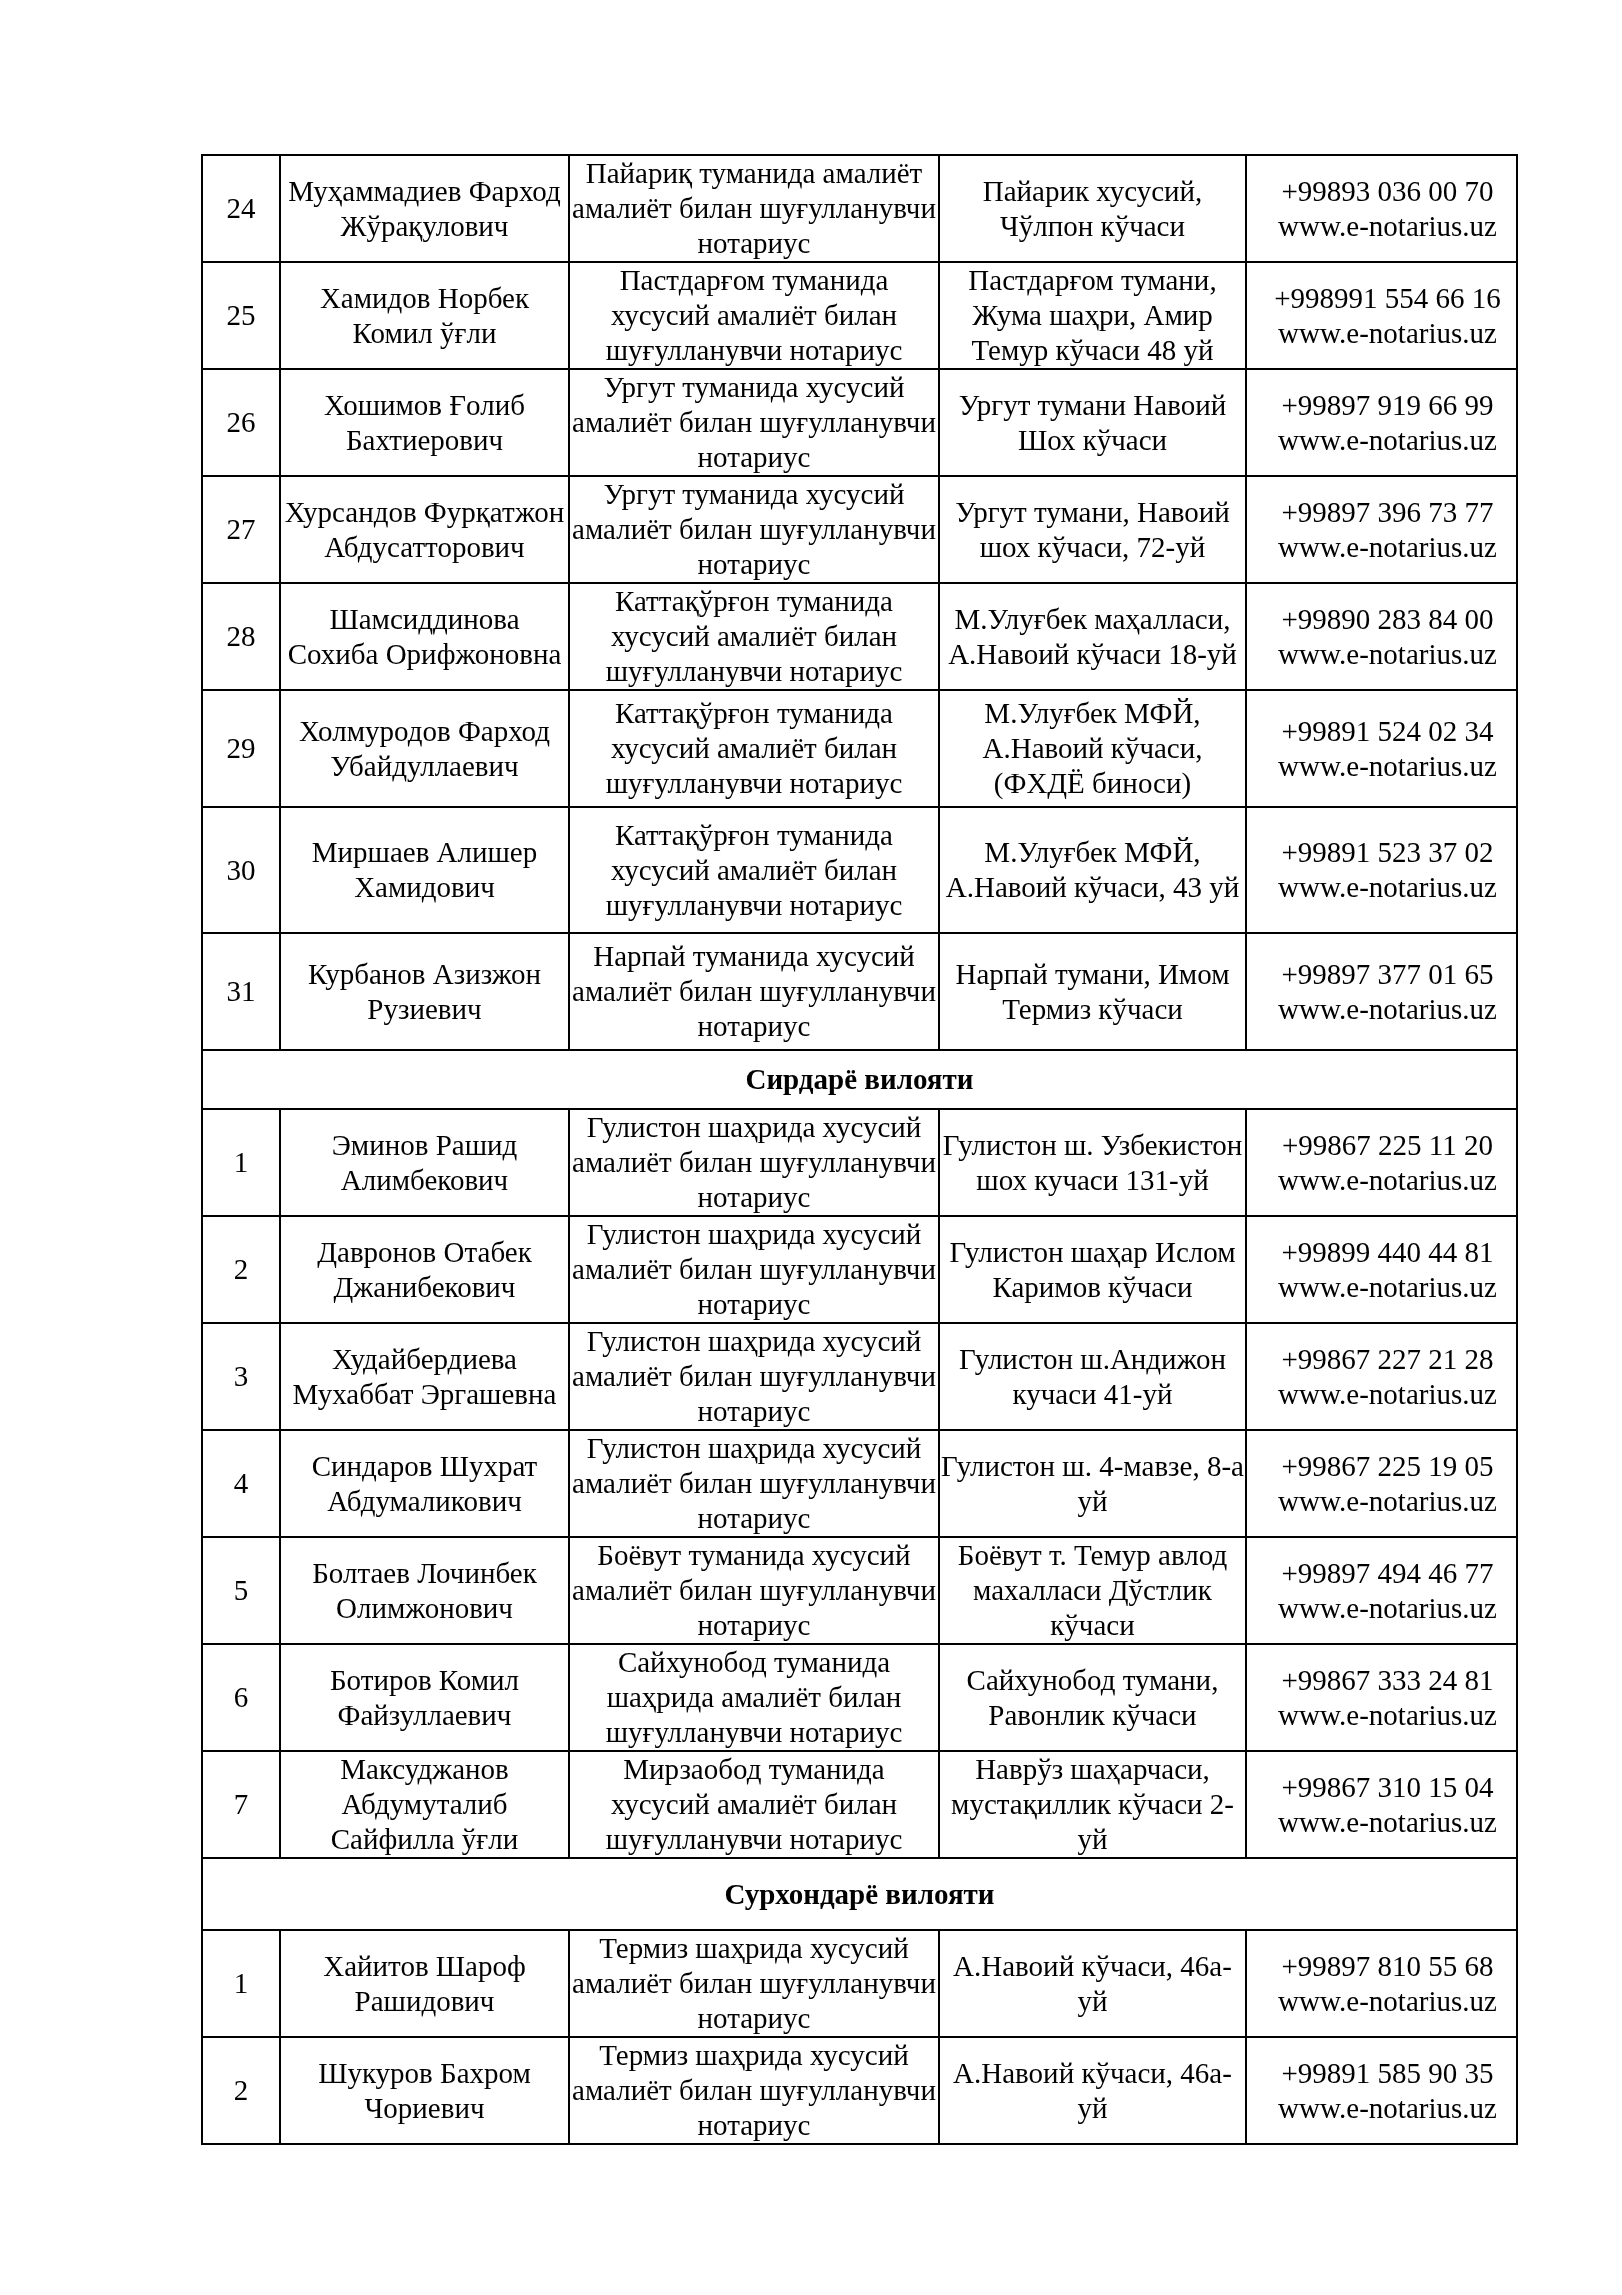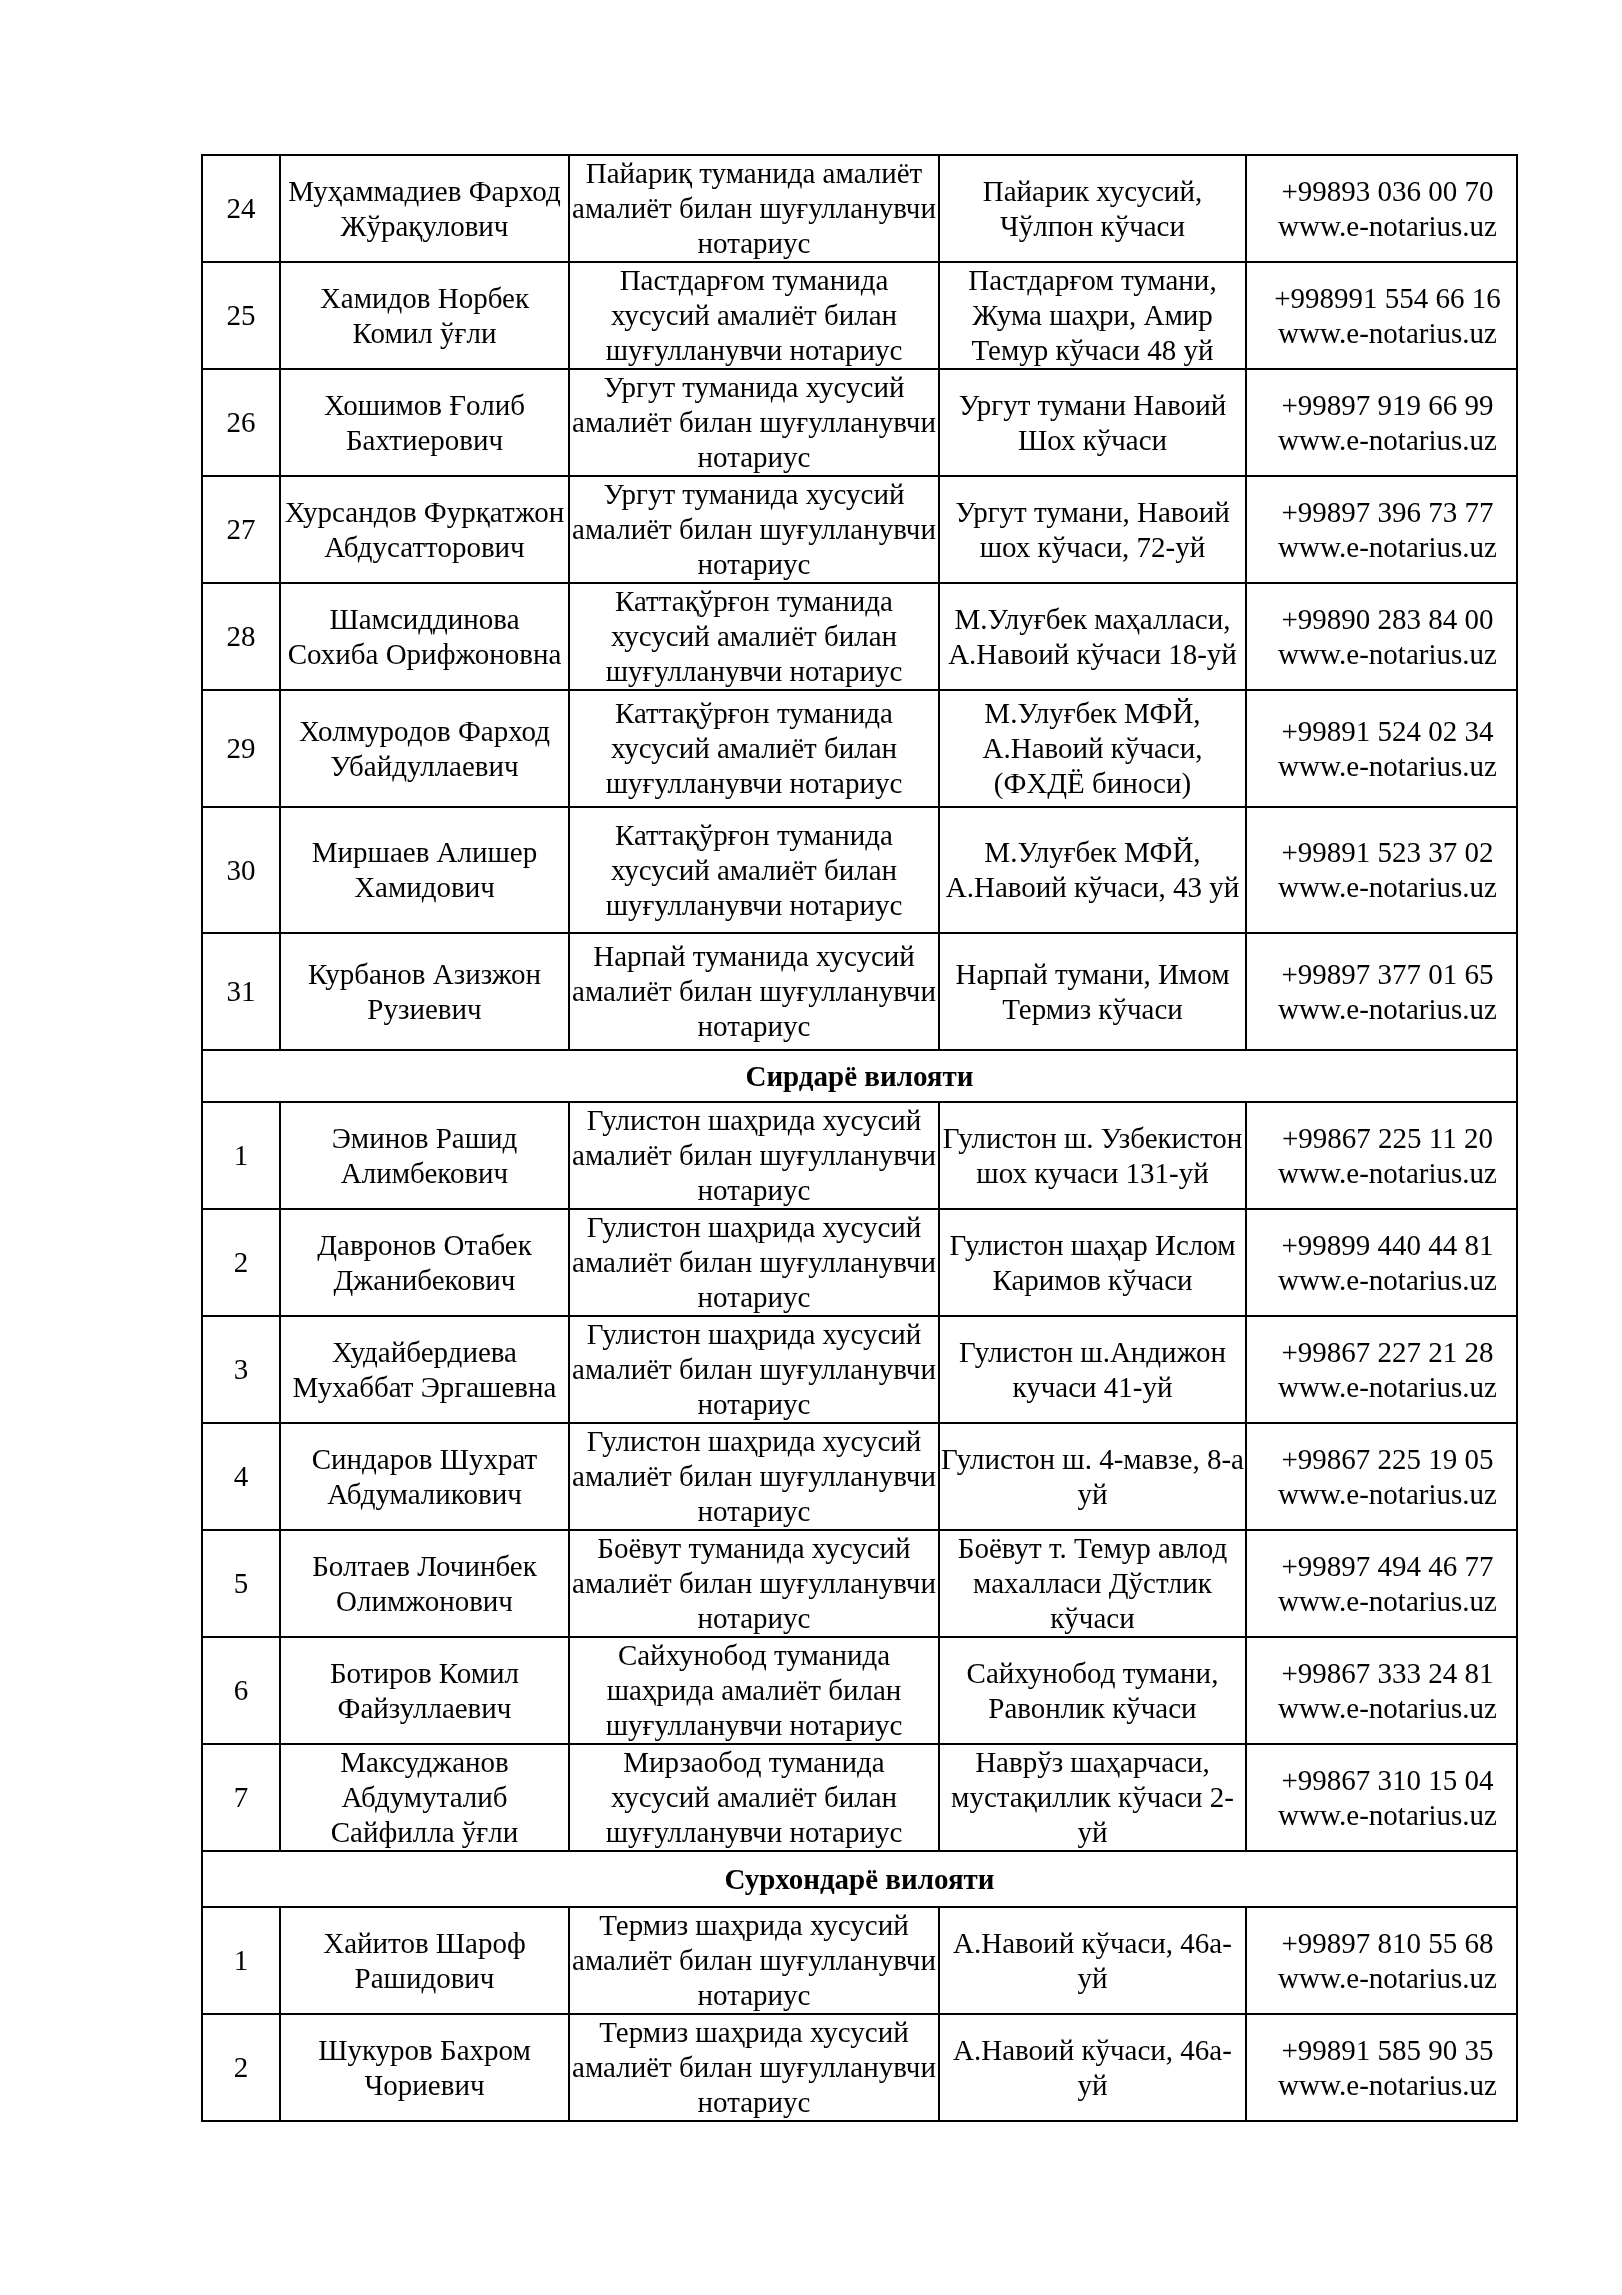--- a/index.html
+++ b/index.html
@@ -113,21 +113,21 @@
         <td>31</td>
         <td>Курбанов Азизжон Рузиевич</td>
         <td>Нарпай туманида хусусий амалиёт билан шуғулланувчи нотариус</td>
         <td>Нарпай тумани, Имом Термиз кўчаси</td>
         <td>
             <span class="line">+99897 377 01 65</span>
             <span class="line">www.e-notarius.uz</span>
           </td>
       </tr>
 
-      <tr style="height:52px">
+      <tr style="height:59px">
         <td colspan="5" class="section">Сирдарё вилояти</td>
       </tr>
       <tr style="height:104px">
         <td>1</td>
         <td>Эминов Рашид Алимбекович</td>
         <td>Гулистон шаҳрида хусусий амалиёт билан шуғулланувчи нотариус</td>
         <td>Гулистон ш. Узбекистон шох кучаси 131-уй</td>
         <td>
             <span class="line">+99867 225 11 20</span>
             <span class="line">www.e-notarius.uz</span>
@@ -187,21 +187,21 @@
         <td>7</td>
         <td>Максуджанов Абдумуталиб Сайфилла ўғли</td>
         <td>Мирзаобод туманида хусусий амалиёт билан шуғулланувчи нотариус</td>
         <td>Наврўз шаҳарчаси, мустақиллик кўчаси 2-уй</td>
         <td>
             <span class="line">+99867 310 15 04</span>
             <span class="line">www.e-notarius.uz</span>
           </td>
       </tr>
 
-      <tr style="height:56px">
+      <tr style="height:72px">
         <td colspan="5" class="section">Сурхондарё вилояти</td>
       </tr>
       <tr style="height:104px">
         <td>1</td>
         <td>Хайитов Шароф Рашидович</td>
         <td>Термиз шаҳрида хусусий амалиёт билан шуғулланувчи нотариус</td>
         <td>А.Навоий кўчаси, 46а-уй</td>
         <td>
             <span class="line">+99897 810 55 68</span>
             <span class="line">www.e-notarius.uz</span>

